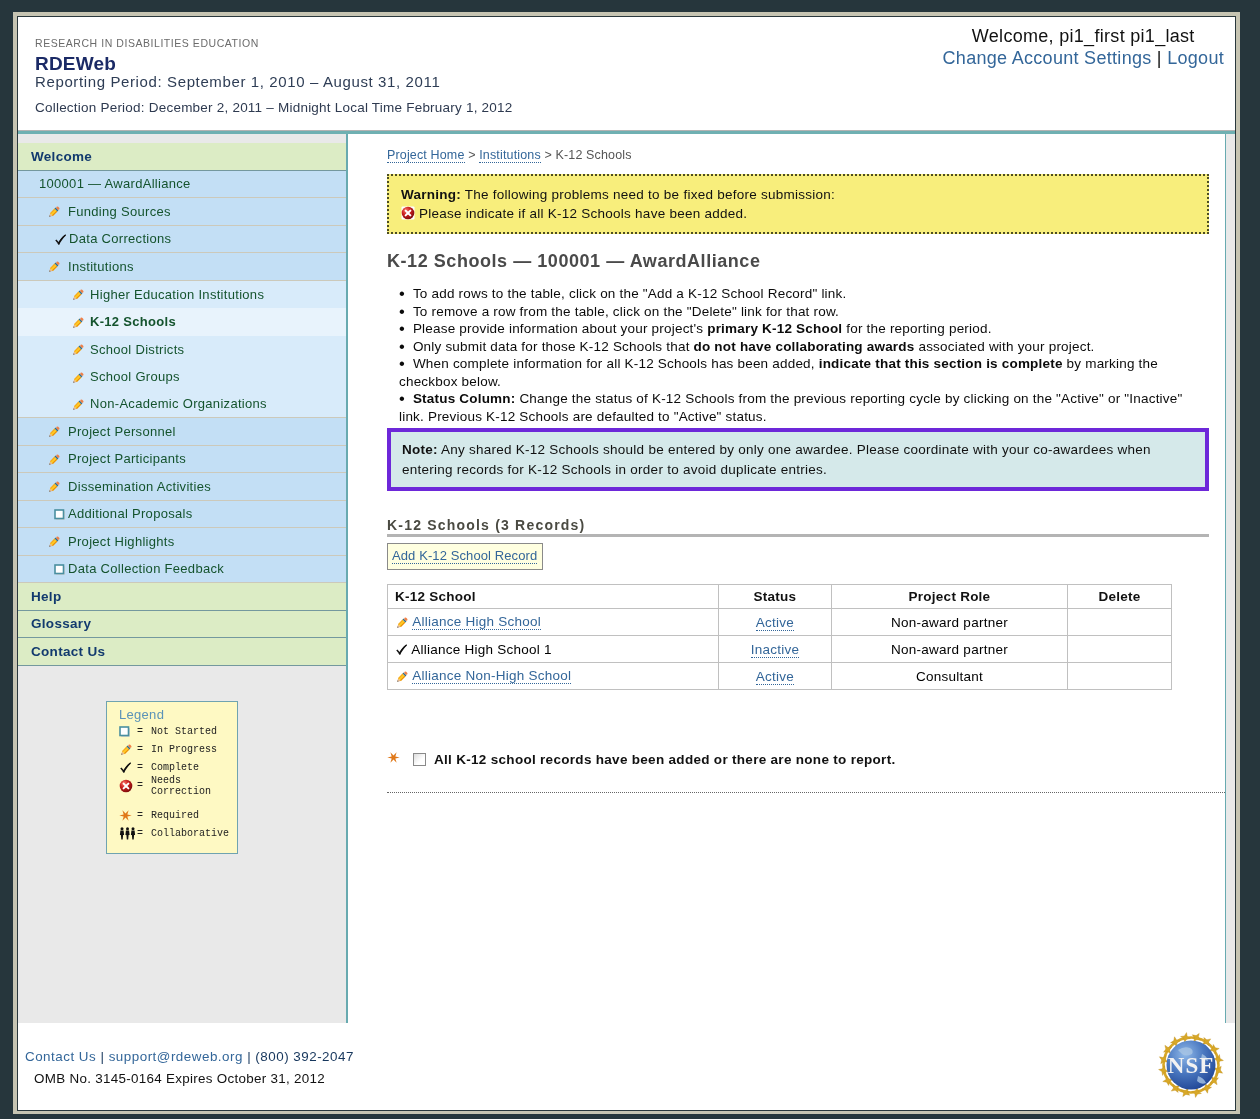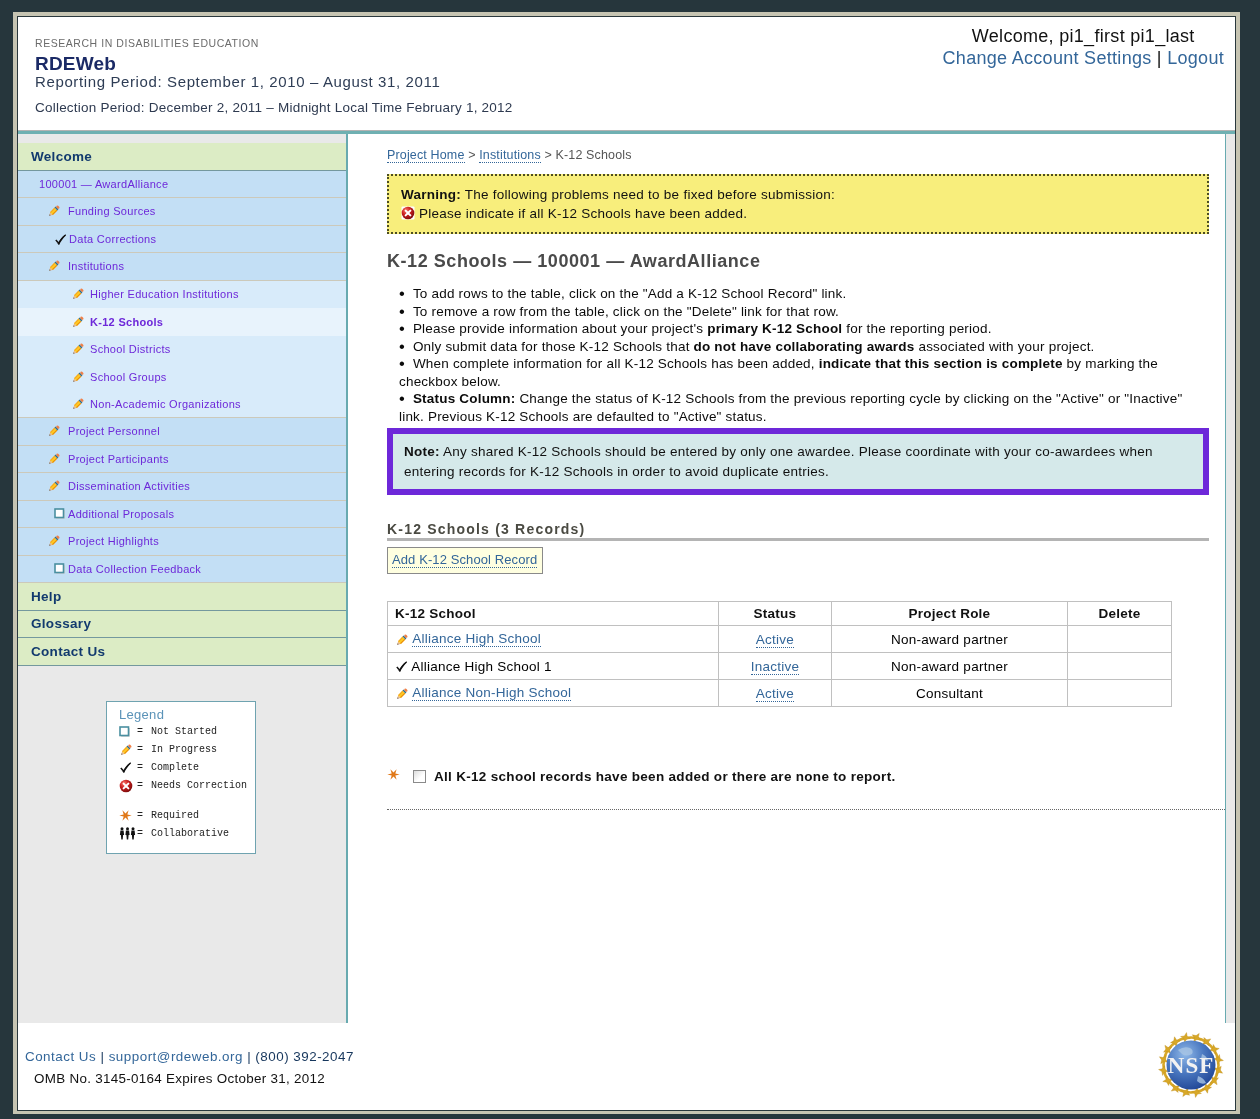--- a/index.html
+++ b/index.html
@@ -15,51 +15,51 @@
 .b4{font-size:13.5px;color:#2e3a50;letter-spacing:0.22px;margin-top:10px;}
 .acct{position:absolute;right:11px;top:9px;text-align:center;font-size:18px;color:#111;letter-spacing:0.3px;}
 .acct a{color:#336699;text-decoration:none;}
 .acct .row2{margin-top:1px;}
 .grayline{height:1px;background:#b3b3b3;}
 .tealbar{height:3px;background:#6fb0b2;}
 
 .mid{display:flex;height:889px;}
 .sidebar{width:328px;background:#e9e9e9;border-right:2px solid #68aab0;flex:none;}
 .menu{margin-top:9px;}
-.mrow{height:27.5px;box-sizing:border-box;display:flex;align-items:center;font-size:11px;letter-spacing:0.3px;color:#6d28d9;}
+.mrow{height:27.5px;box-sizing:border-box;display:flex;align-items:center;font-size:13px;letter-spacing:0.3px;color:#14532d;}
 .mrow.green{background:#dcecc5;border-bottom:1px solid #74989e;font-weight:bold;color:#123a6e;padding-left:13px;font-size:13.5px;}
 .mrow.blue1{background:#c3dff5;border-bottom:1px solid #ccc9ba;}
 .mrow.blue2{background:#d8ebfa;}
 .mrow.blue3{background:#e8f3fc;font-weight:bold;}
 .mrow.lastsub{border-bottom:1px solid #ccc9ba;}
 .mrow .ic1{margin-left:29px;margin-right:7px;flex:none;}
 .mrow .ic2{margin-left:53px;margin-right:5px;flex:none;}
 .mrow .ick{margin-left:36px;margin-right:2px;flex:none;}
-.legend{position:relative;margin:35px 0 0 88px;width:150px;height:153px;border:1px solid #6fa3b0;background:#ffffff;box-sizing:border-box;}
+.legend{position:relative;margin:35px 0 0 88px;width:132px;height:153px;border:1px solid #6fa3b0;background:#fef9c3;box-sizing:border-box;}
 .legend .ltitle{color:#5b93b8;font-size:13px;margin:5px 0 1px 12px;letter-spacing:0.3px;}
 .lrow{display:flex;align-items:center;height:18px;margin-left:12px;font-family:"Liberation Mono",monospace;font-size:10px;color:#222;}
 .lrow .lic{width:18px;flex:none;display:flex;align-items:center;}
 .lrow .leq{width:14px;flex:none;}
 .lgap{height:12px;}
 
 .content{flex:1;background:#fff;padding:14px 0 0 39px;position:relative;}
 .gutter{width:9px;background:#e9e9e9;border-left:1px solid #68aab0;flex:none;}
 .crumb{font-size:12.5px;color:#555;letter-spacing:0.3px;}
 .crumb a{color:#336699;text-decoration:none;border-bottom:1px dotted #336699;}
 .crumb{letter-spacing:0.15px;}
 .warn{margin-top:12px;width:822px;box-sizing:border-box;border:2px dotted #4d4d22;background:#f8ee7c;padding:9px 12px;font-size:13.5px;color:#111;letter-spacing:0.25px;line-height:19px;}
 .h1{margin-top:17px;font-size:18px;font-weight:bold;color:#4a4a4a;letter-spacing:0.55px;}
 .bullets{margin-top:13px;margin-left:12px;width:818px;font-size:13.5px;color:#0b0b0b;letter-spacing:0.2px;line-height:17.5px;}
 .bu{font-size:16.5px;line-height:1px;vertical-align:-1px;}
-.note{margin-top:3px;width:822px;box-sizing:border-box;border:6px solid #6d28d9;background:#d5e9ea;padding:8px 11px;font-size:13.5px;color:#111;letter-spacing:0.25px;line-height:19.5px;}
+.note{margin-top:3px;width:822px;box-sizing:border-box;border:4px solid #6d28d9;background:#d5e9ea;padding:8px 11px;font-size:13.5px;color:#111;letter-spacing:0.25px;line-height:19.5px;}
 .sech{margin-top:26px;font-size:14px;font-weight:bold;color:#4a4a42;letter-spacing:1.2px;}
 .hr3{margin-top:1px;width:822px;height:3px;background:#b4b4b4;}
 .addbtn{display:inline-block;margin-top:6px;background:#ffffe0;border:1px solid #8a8a8a;padding:4px 5px 6px 4px;font-size:13px;letter-spacing:0.1px;}
 .addbtn span{color:#336699;border-bottom:1px dotted #336699;}
-table.rec{margin-top:27px;border-collapse:collapse;table-layout:fixed;width:785px;}
+table.rec{margin-top:14px;border-collapse:collapse;table-layout:fixed;width:785px;}
 table.rec th,table.rec td{border:1px solid #c0c0c0;font-size:13.5px;letter-spacing:0.25px;padding:0;box-sizing:border-box;}
 table.rec th{height:24px;font-weight:bold;color:#111;}
 table.rec td{height:27px;}
 table.rec th.c1,table.rec td.c1{width:331px;text-align:left;padding-left:7px;}
 table.rec th.c2,table.rec td.c2{width:113px;text-align:center;}
 table.rec th.c3,table.rec td.c3{width:236px;text-align:center;}
 table.rec th.c4,table.rec td.c4{width:104px;text-align:center;}
 td a,.rtn{color:#336699;text-decoration:none;border-bottom:1px dotted #336699;}
 .reqrow{margin-top:60px;display:flex;align-items:center;}
 .reqrow .star{margin-right:13px;}

